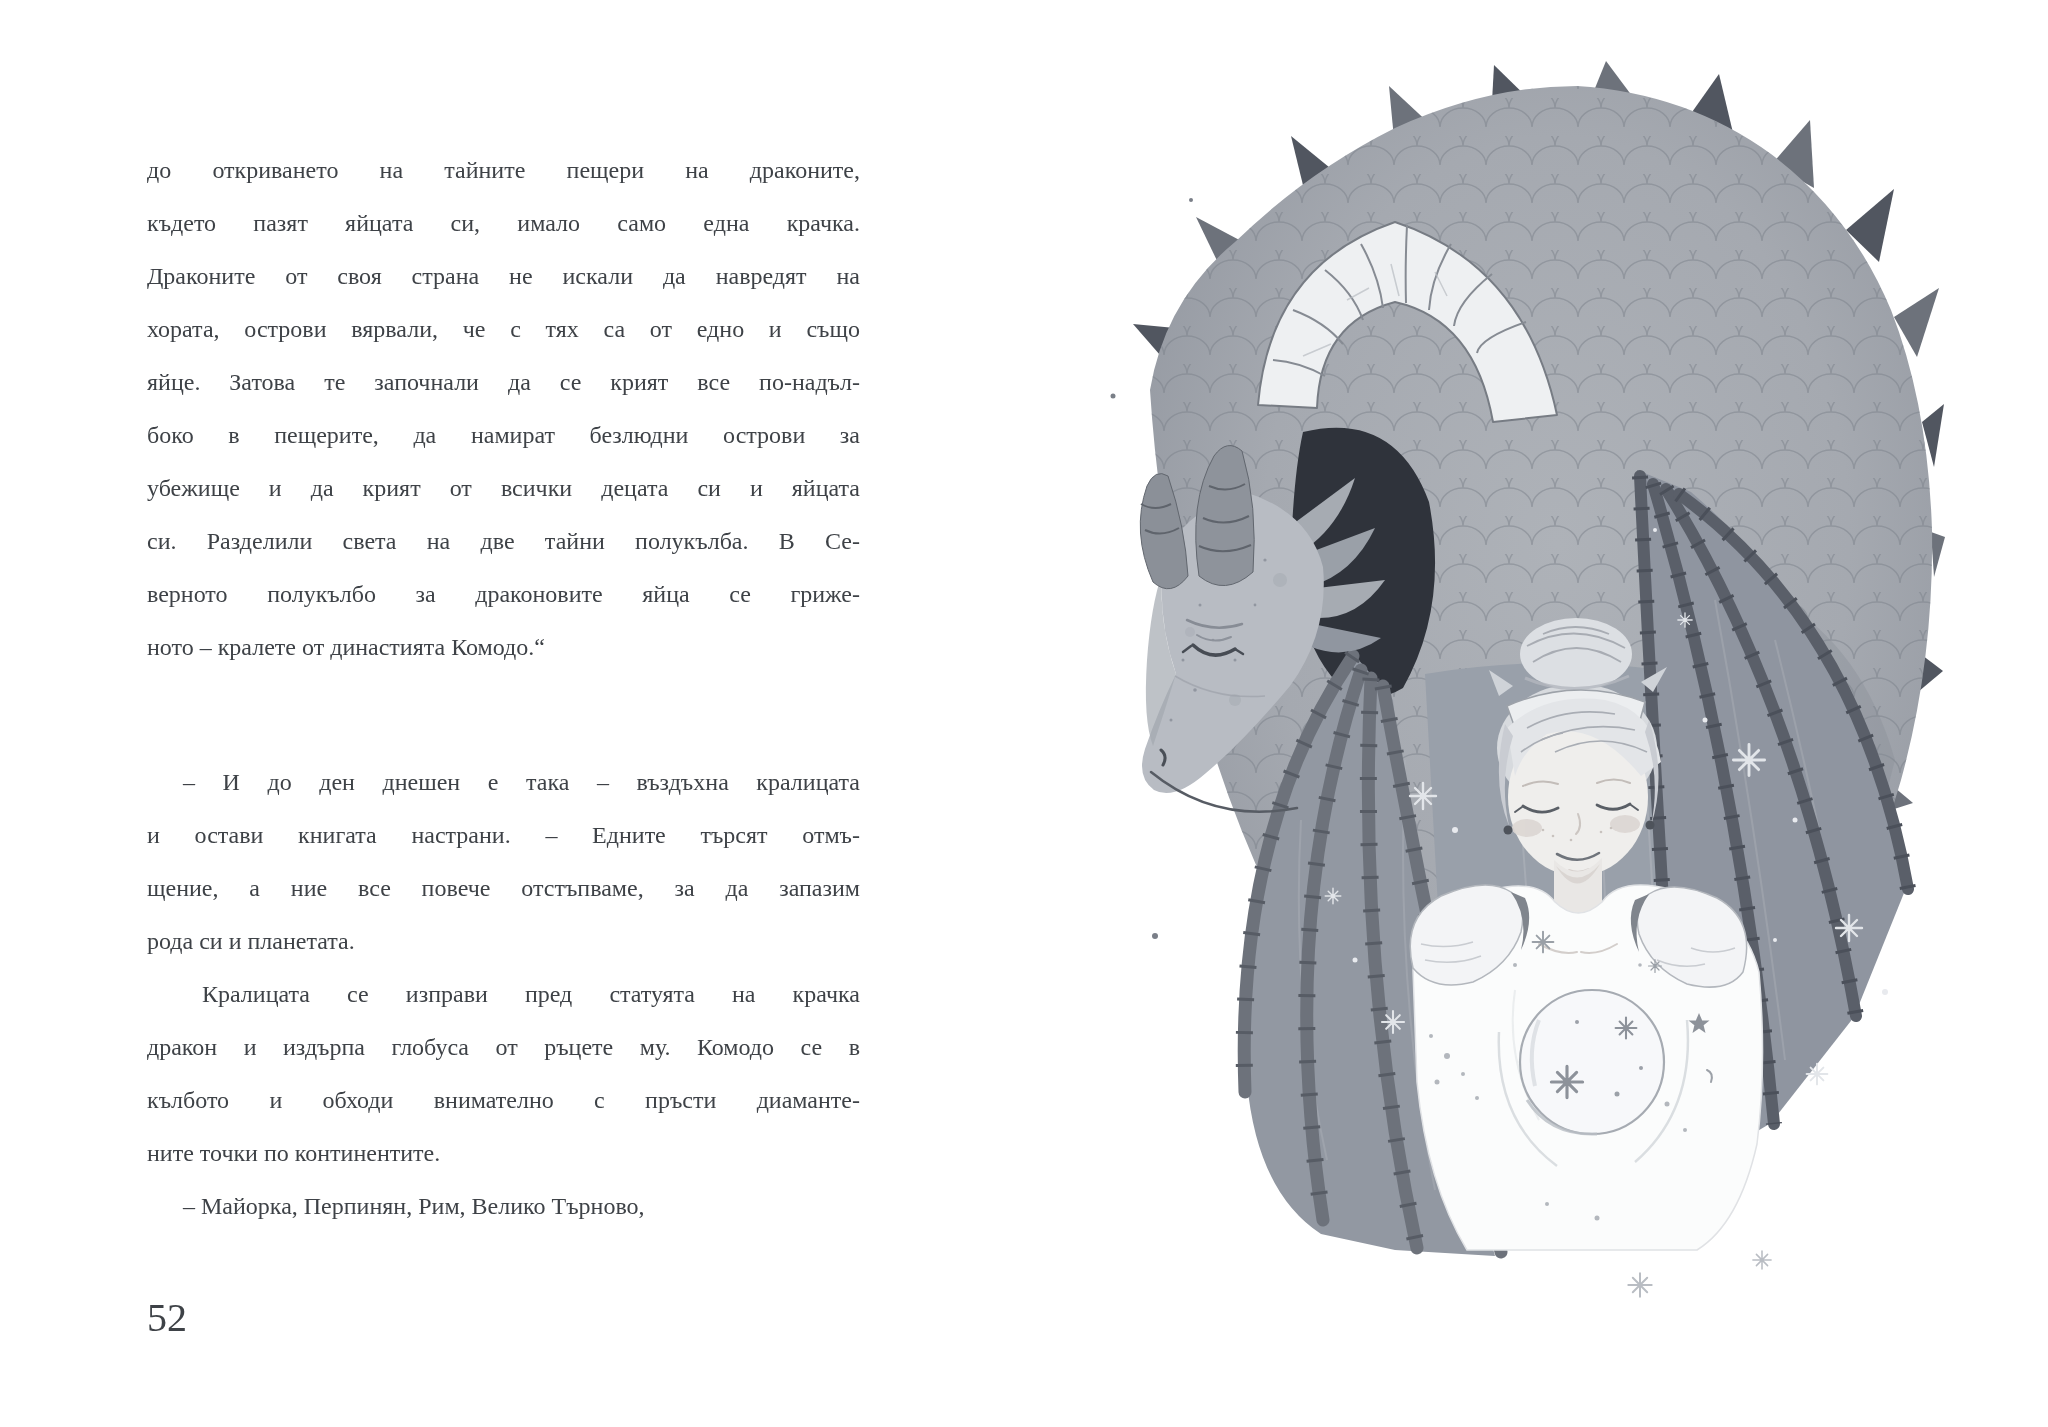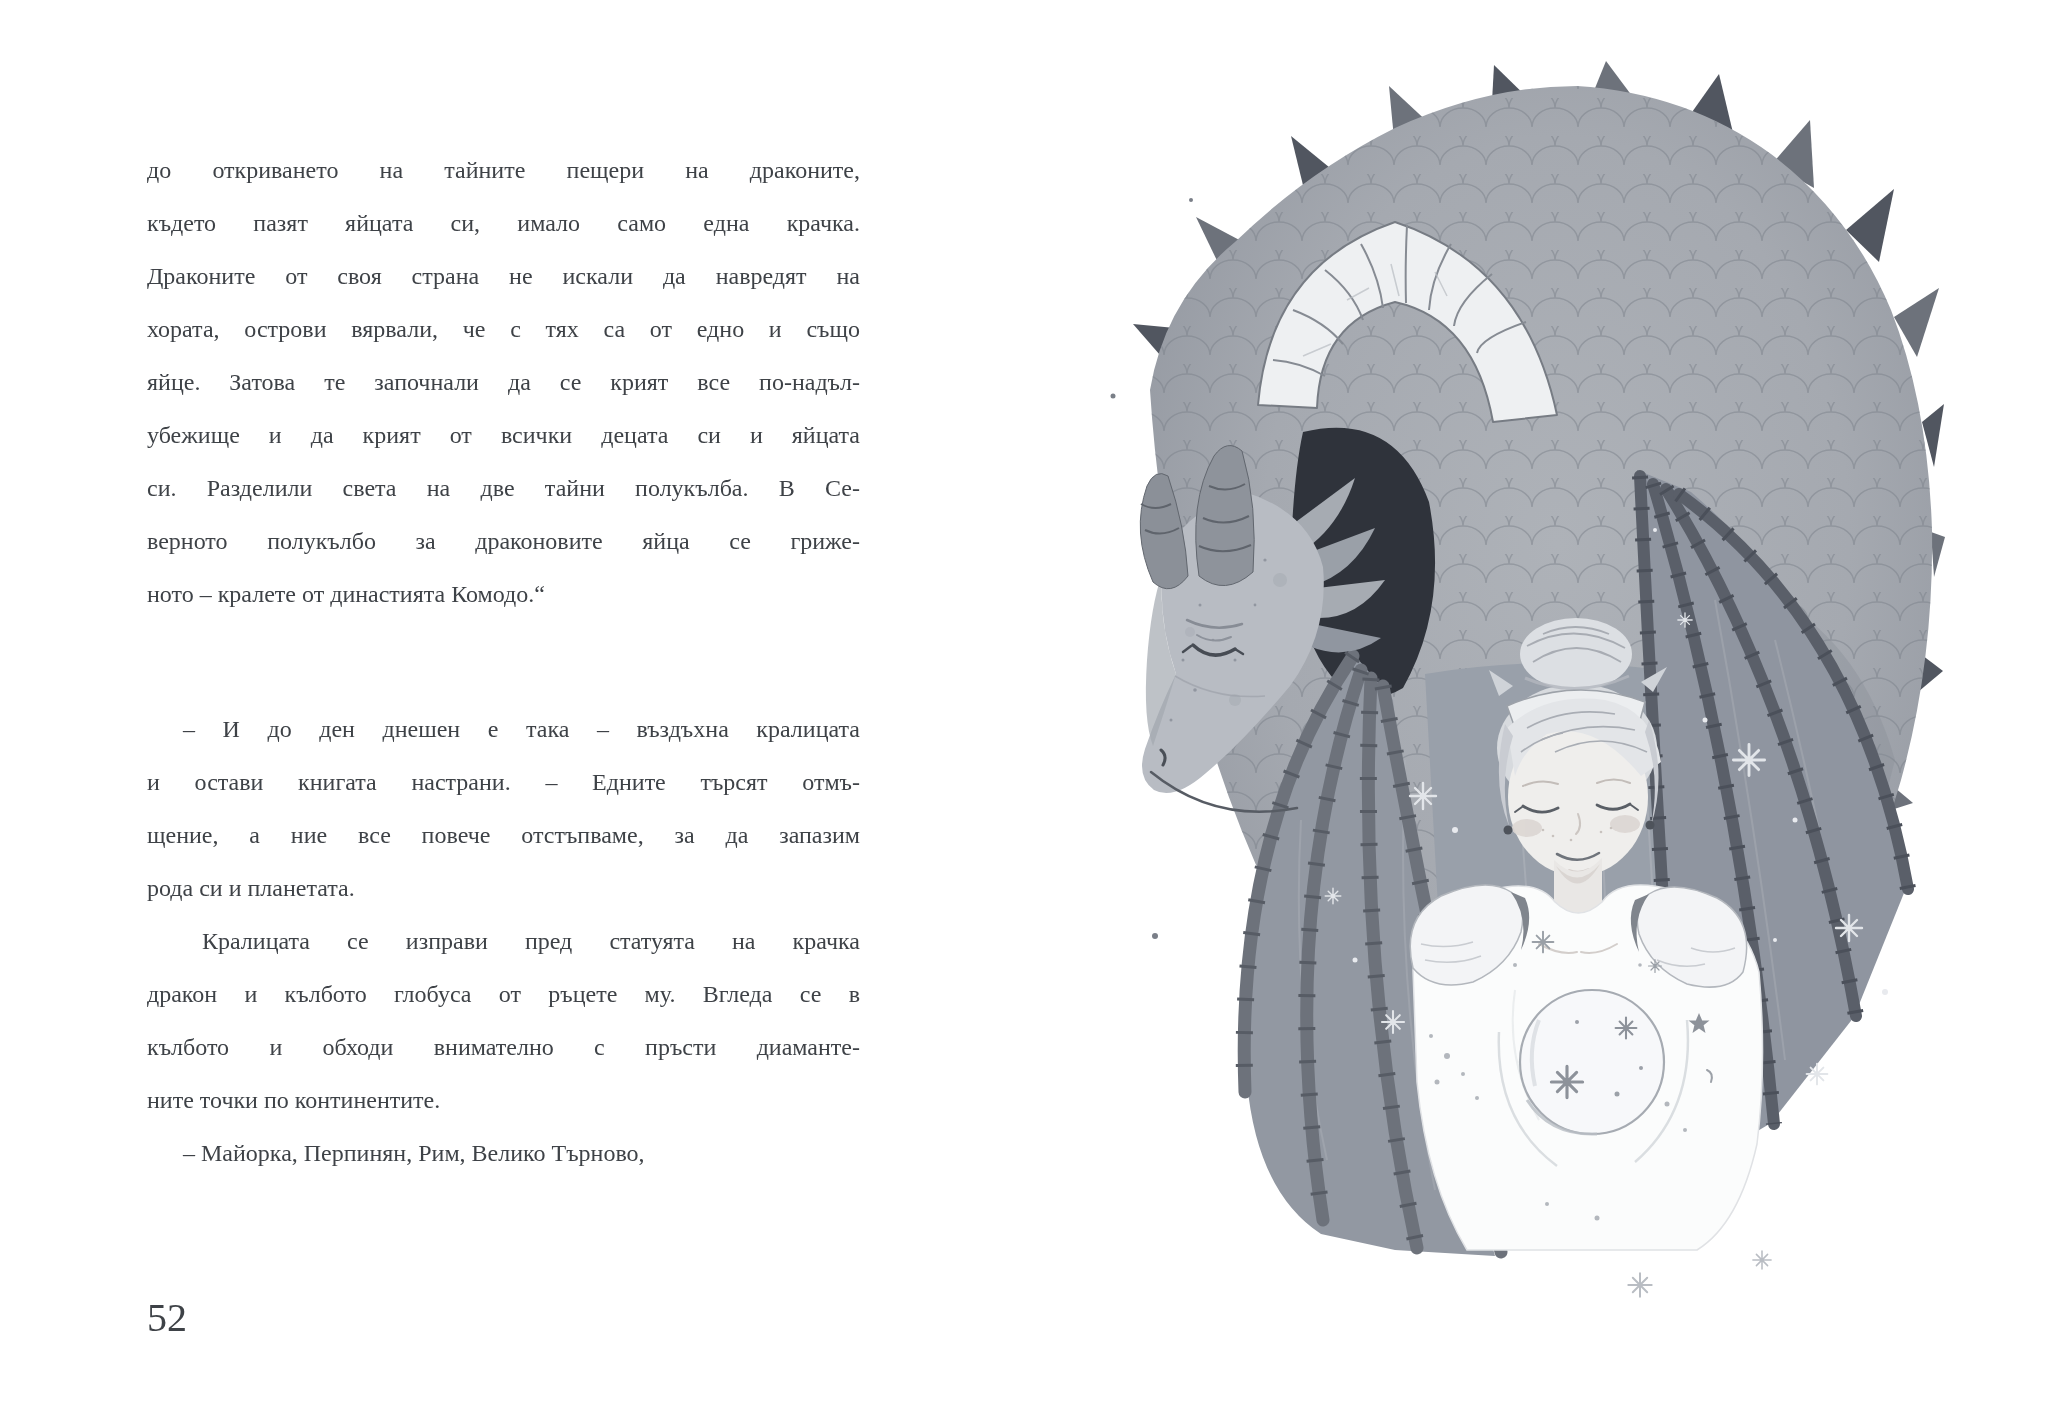--- a/index.html
+++ b/index.html
@@ -29,34 +29,35 @@
 
 <div class="page">
 
   <div class="text-col">
     <div class="para">
       <div class="ln">до откриването на тайните пещери на драконите,</div>
       <div class="ln">където пазят яйцата си, имало само една крачка.</div>
       <div class="ln">Драконите от своя страна не искали да навредят на</div>
       <div class="ln">хората, острови вярвали, че с тях са от едно и също</div>
       <div class="ln">яйце. Затова те започнали да се крият все по-надъл-</div>
+      <div class="ln">боко в пещерите, да намират безлюдни острови за</div>
       <div class="ln">убежище и да крият от всички децата си и яйцата</div>
       <div class="ln">си. Разделили света на две тайни полукълба. В Се-</div>
       <div class="ln">верното полукълбо за драконовите яйца се гриже-</div>
       <div class="ln last">ното – кралете от династията Комодо.“</div>
     </div>
     <div class="para para-gap">
       <div class="ln ind-d">– И до ден днешен е така – въздъхна кралицата</div>
       <div class="ln">и остави книгата настрани. – Едните търсят отмъ-</div>
       <div class="ln">щение, а ние все повече отстъпваме, за да запазим</div>
       <div class="ln last">рода си и планетата.</div>
     </div>
     <div class="para">
       <div class="ln ind-p">Кралицата се изправи пред статуята на крачка</div>
-      <div class="ln">дракон и кълбото глобуса от ръцете му. Вгледа се в</div>
+      <div class="ln">дракон и издърпа глобуса от ръцете му. Комодо се в</div>
       <div class="ln">кълбото и обходи внимателно с пръсти диаманте-</div>
       <div class="ln last">ните точки по континентите.</div>
     </div>
     <div class="para">
       <div class="ln ind-d last">– Майорка, Перпинян, Рим, Велико Търново,</div>
     </div>
   </div>
 
   <div class="page-number">52</div>
 

